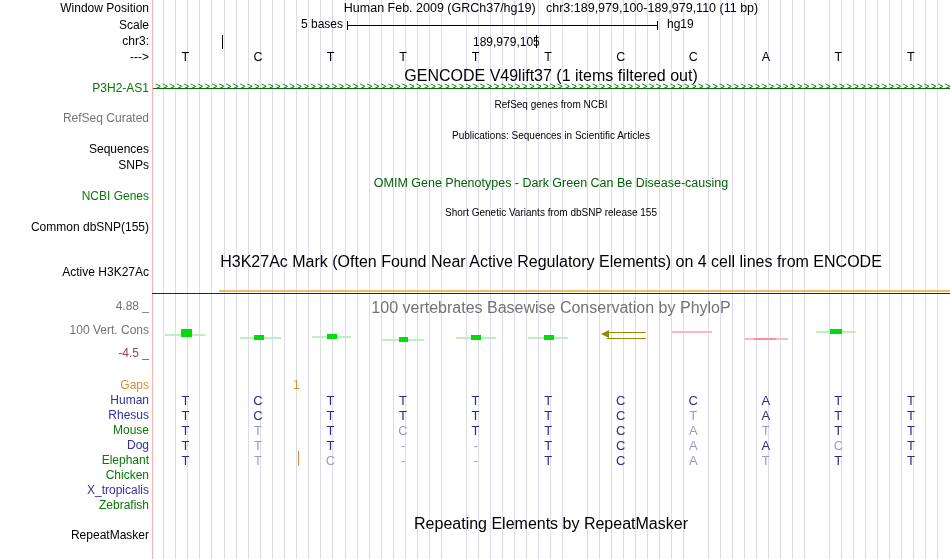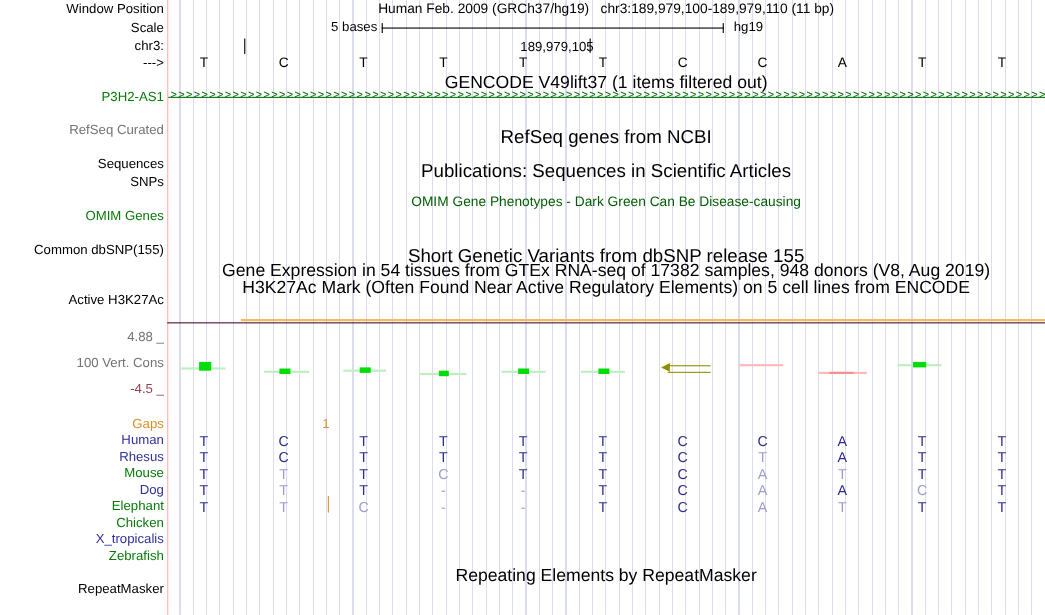--- a/index.html
+++ b/index.html
@@ -8,21 +8,21 @@
     font-family:"Liberation Sans", sans-serif; overflow:hidden; color:#000;
   }
   .lbl { position:absolute; font-size:12px; line-height:13px; white-space:nowrap; }
   .r   { right:801px; text-align:right; }
   .ctr { left:152px; width:798px; text-align:center; position:absolute; white-space:nowrap; }
   .navy   { color:#737373; }
   .green  { color:#067a06; }
   .dgreen { color:#055e05; }
   .orange { color:#d98e2b; }
   .maroon { color:#93434f; }
-  .small  { font-size:17px;margin-top:16px; }
+  .small  { font-size:10px; }
   .big    { font-size:12.5px; }
   .grid {
     position:absolute; left:152px; top:0; width:798px; height:559px;
     background-image:repeating-linear-gradient(90deg,
       transparent 0px, transparent 11.1px, #dcdcf0 11.1px, #dcdcf0 12.1px);
   }
   .pink-edge { position:absolute; left:152px; top:0; width:1px; height:559px; background:#ffb0b0; }
   .gene-line { position:absolute; left:153px; top:88px; width:797px; height:1px; background:#056e05; }
   .hline { position:absolute; }
   .tick  { position:absolute; width:1.3px; background:#000; }
@@ -172,35 +172,35 @@
       <div style="position: absolute; top: 81px; left: 944.6px; font-size: 10px; color: rgb(5, 110, 5);">&gt;</div>
     </div>
 
   <div class="lbl r navy" style="top:112px">RefSeq Curated</div>
   <div class="ctr small" style="top:99px">RefSeq genes from NCBI</div>
 
   <div class="lbl r" style="top:143px">Sequences</div>
   <div class="lbl r" style="top:159px">SNPs</div>
   <div class="ctr small" style="top:130px">Publications: Sequences in Scientific Articles</div>
 
-  <div class="lbl r green" style="top:190px">OMIM Genes</div>
+  <div class="lbl r green" style="top:190px">NCBI Genes</div>
   <div class="ctr big dgreen" style="top:176px">OMIM Gene Phenotypes - Dark Green Can Be Disease-causing</div>
 
   <div class="lbl r" style="top:221px">Common dbSNP(155)</div>
   <div class="ctr small" style="top:207px">Short Genetic Variants from dbSNP release 155</div>
 
-  <div class="ctr" style="top:238px">Gene Expression in 54 tissues from GTEx RNA-seq of 17382 samples, 948 donors (V8, Aug 2019)</div>
-  <div class="ctr" style="top:253px">H3K27Ac Mark (Often Found Near Active Regulatory Elements) on 5 cell lines from ENCODE</div>
+  <div class="ctr" style="top:253px">H3K27Ac Mark (Often Found Near Active Regulatory Elements) on 4 cell lines from ENCODE</div>
   <div class="lbl r" style="top:266px">Active H3K27Ac</div>
   <div class="hline" style="left:219px; top:290px; width:731px; height:2px; background:#f6ba5e"></div>
   <div class="hline" style="left:152px; top:292.5px; width:798px; height:1.5px; background:#4b122f"></div>
 
   <div class="lbl r navy" style="top:300px">4.88 _</div>
   <div class="lbl r navy" style="top:324px">100 Vert. Cons</div>
   <div class="lbl r maroon" style="top:347px">-4.5 _</div>
+  <div class="ctr navy" style="top:299px">100 vertebrates Basewise Conservation by PhyloP</div>
   <div id="cons-marks">
       <div style="position: absolute; left: 165px; top: 334px; width: 40px; height: 1.5px; background: rgb(191, 238, 191);"></div>
       <div style="position: absolute; left: 181px; top: 329px; width: 11px; height: 8px; background: rgb(0, 221, 9);"></div>
       <div style="position: absolute; left: 240px; top: 337px; width: 41px; height: 1.5px; background: rgb(191, 238, 191);"></div>
       <div style="position: absolute; left: 254px; top: 335px; width: 10px; height: 5px; background: rgb(0, 221, 9);"></div>
       <div style="position: absolute; left: 312px; top: 336px; width: 39px; height: 1.5px; background: rgb(191, 238, 191);"></div>
       <div style="position: absolute; left: 327px; top: 334px; width: 10px; height: 5px; background: rgb(0, 221, 9);"></div>
       <div style="position: absolute; left: 382px; top: 339px; width: 42px; height: 1.5px; background: rgb(191, 238, 191);"></div>
       <div style="position: absolute; left: 399px; top: 337px; width: 9px; height: 5px; background: rgb(0, 221, 9);"></div>
       <div style="position: absolute; left: 456px; top: 337px; width: 40px; height: 1.5px; background: rgb(191, 238, 191);"></div>

